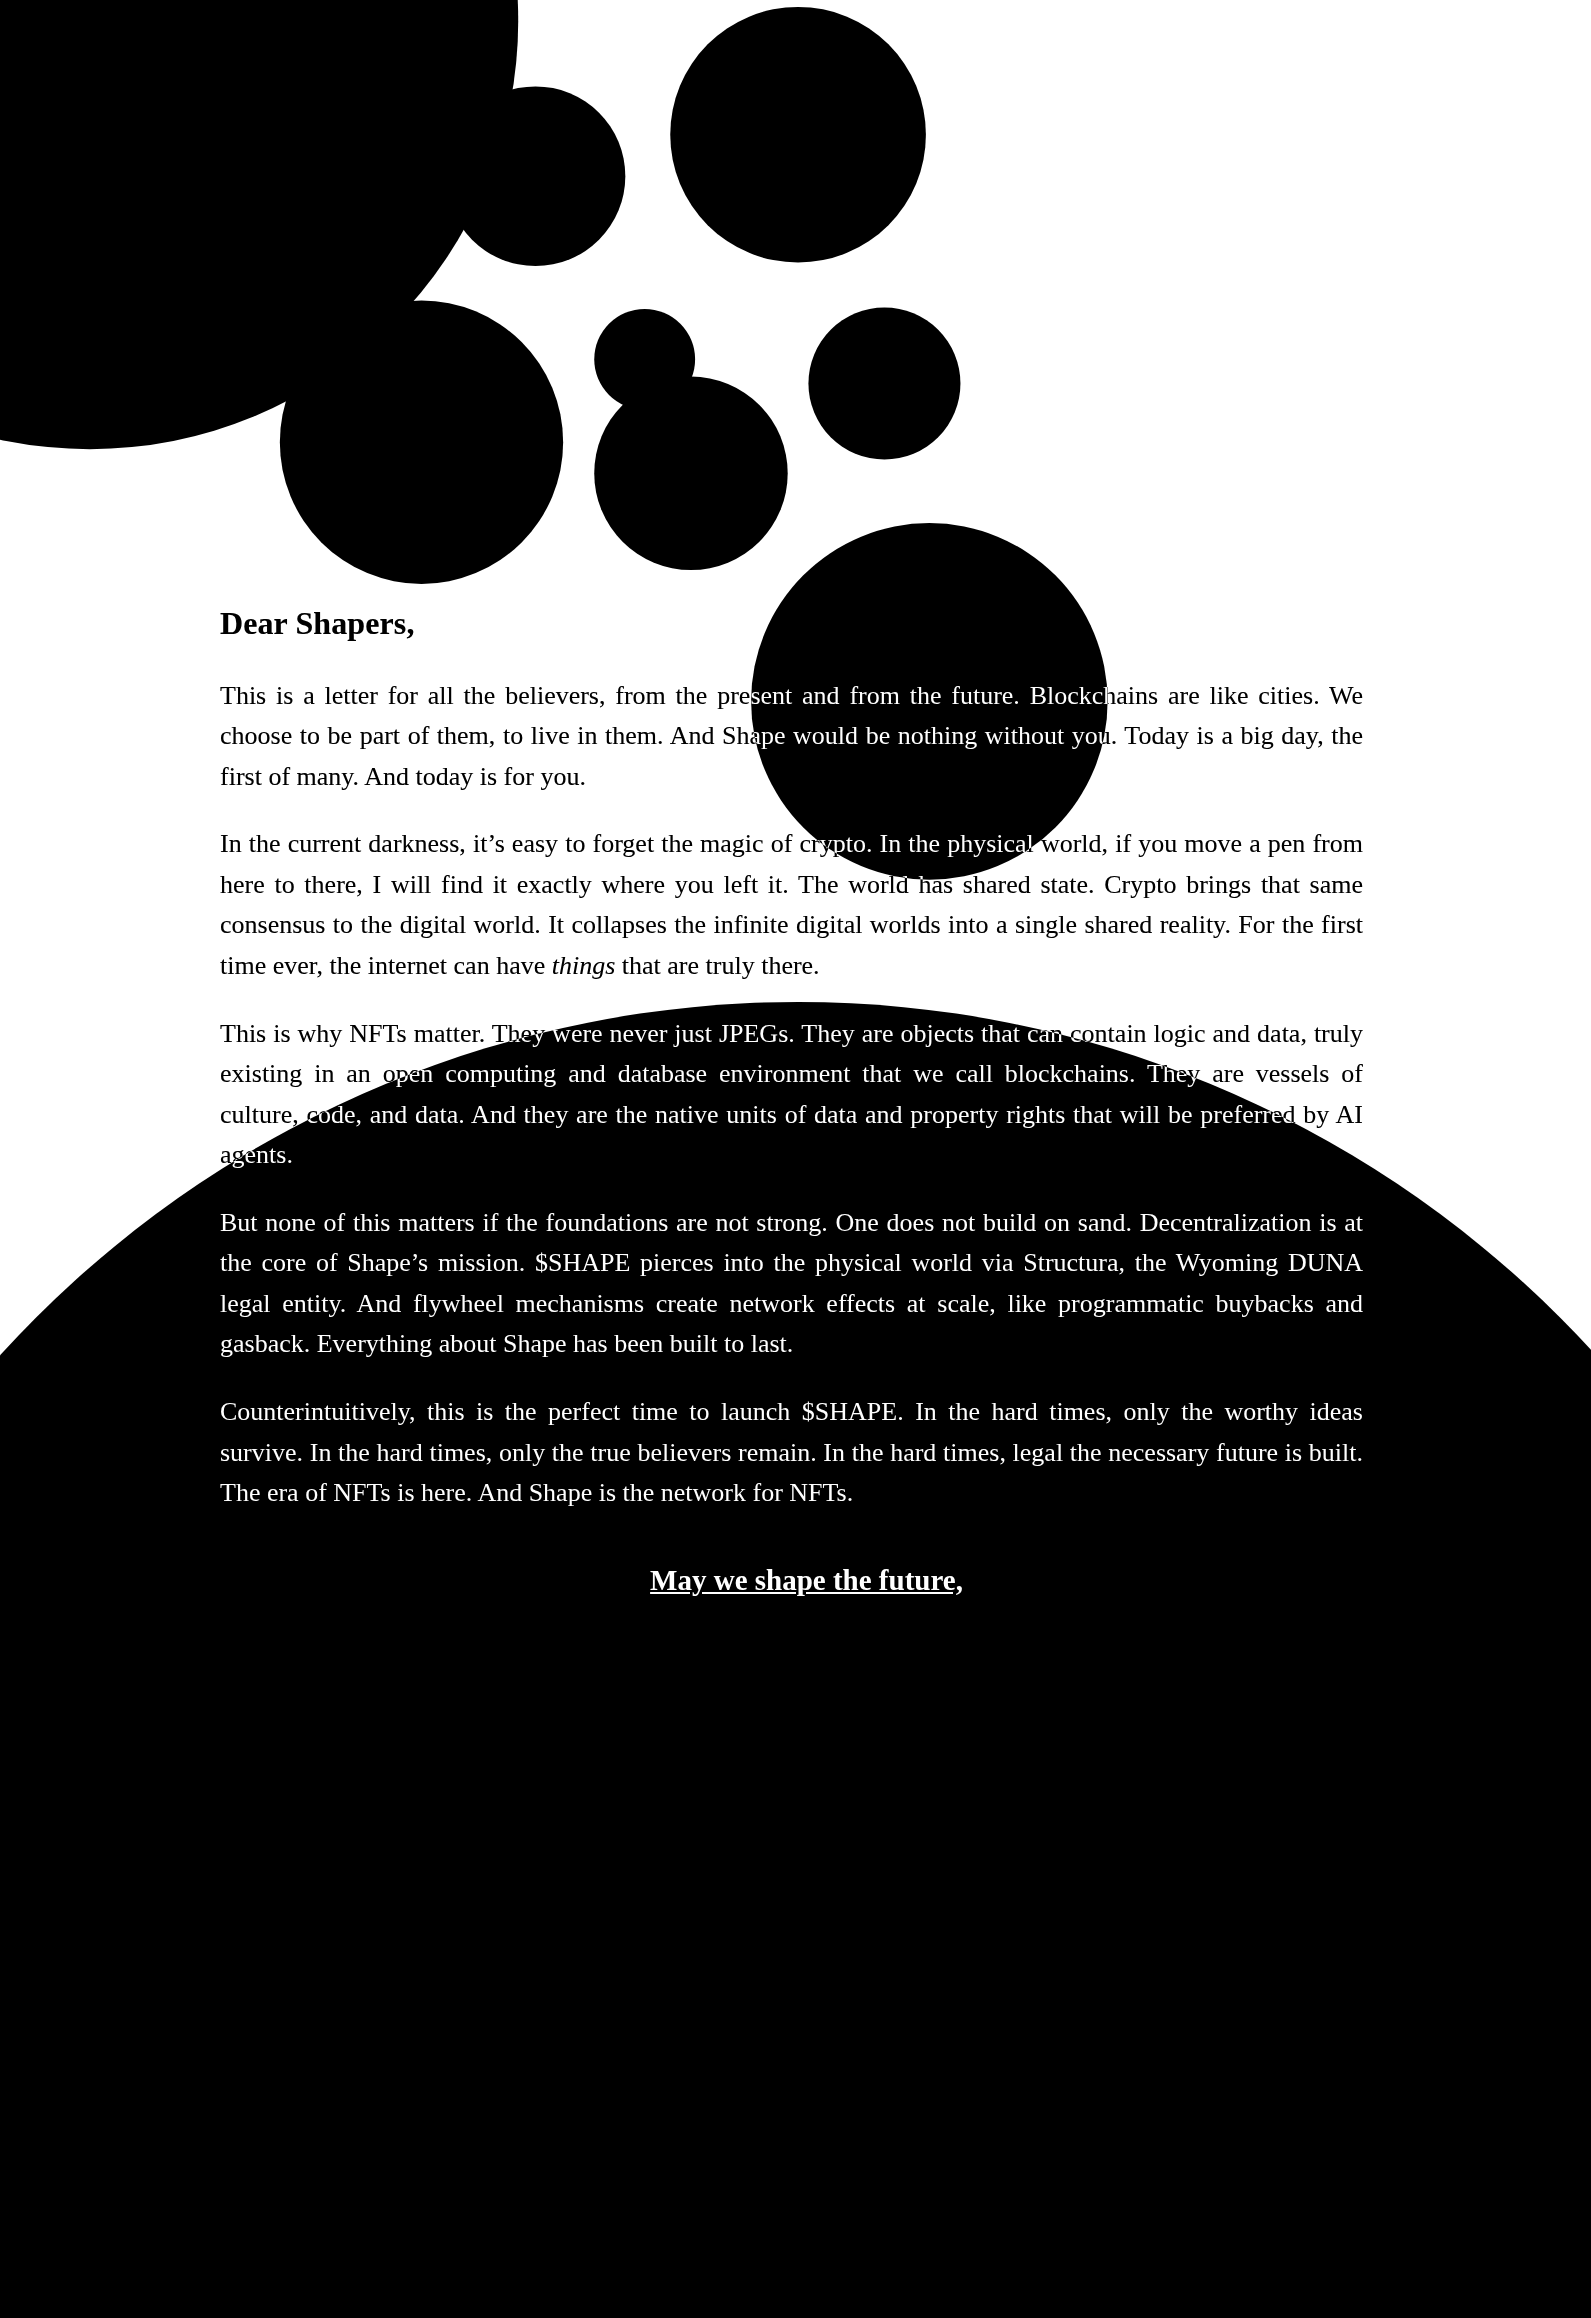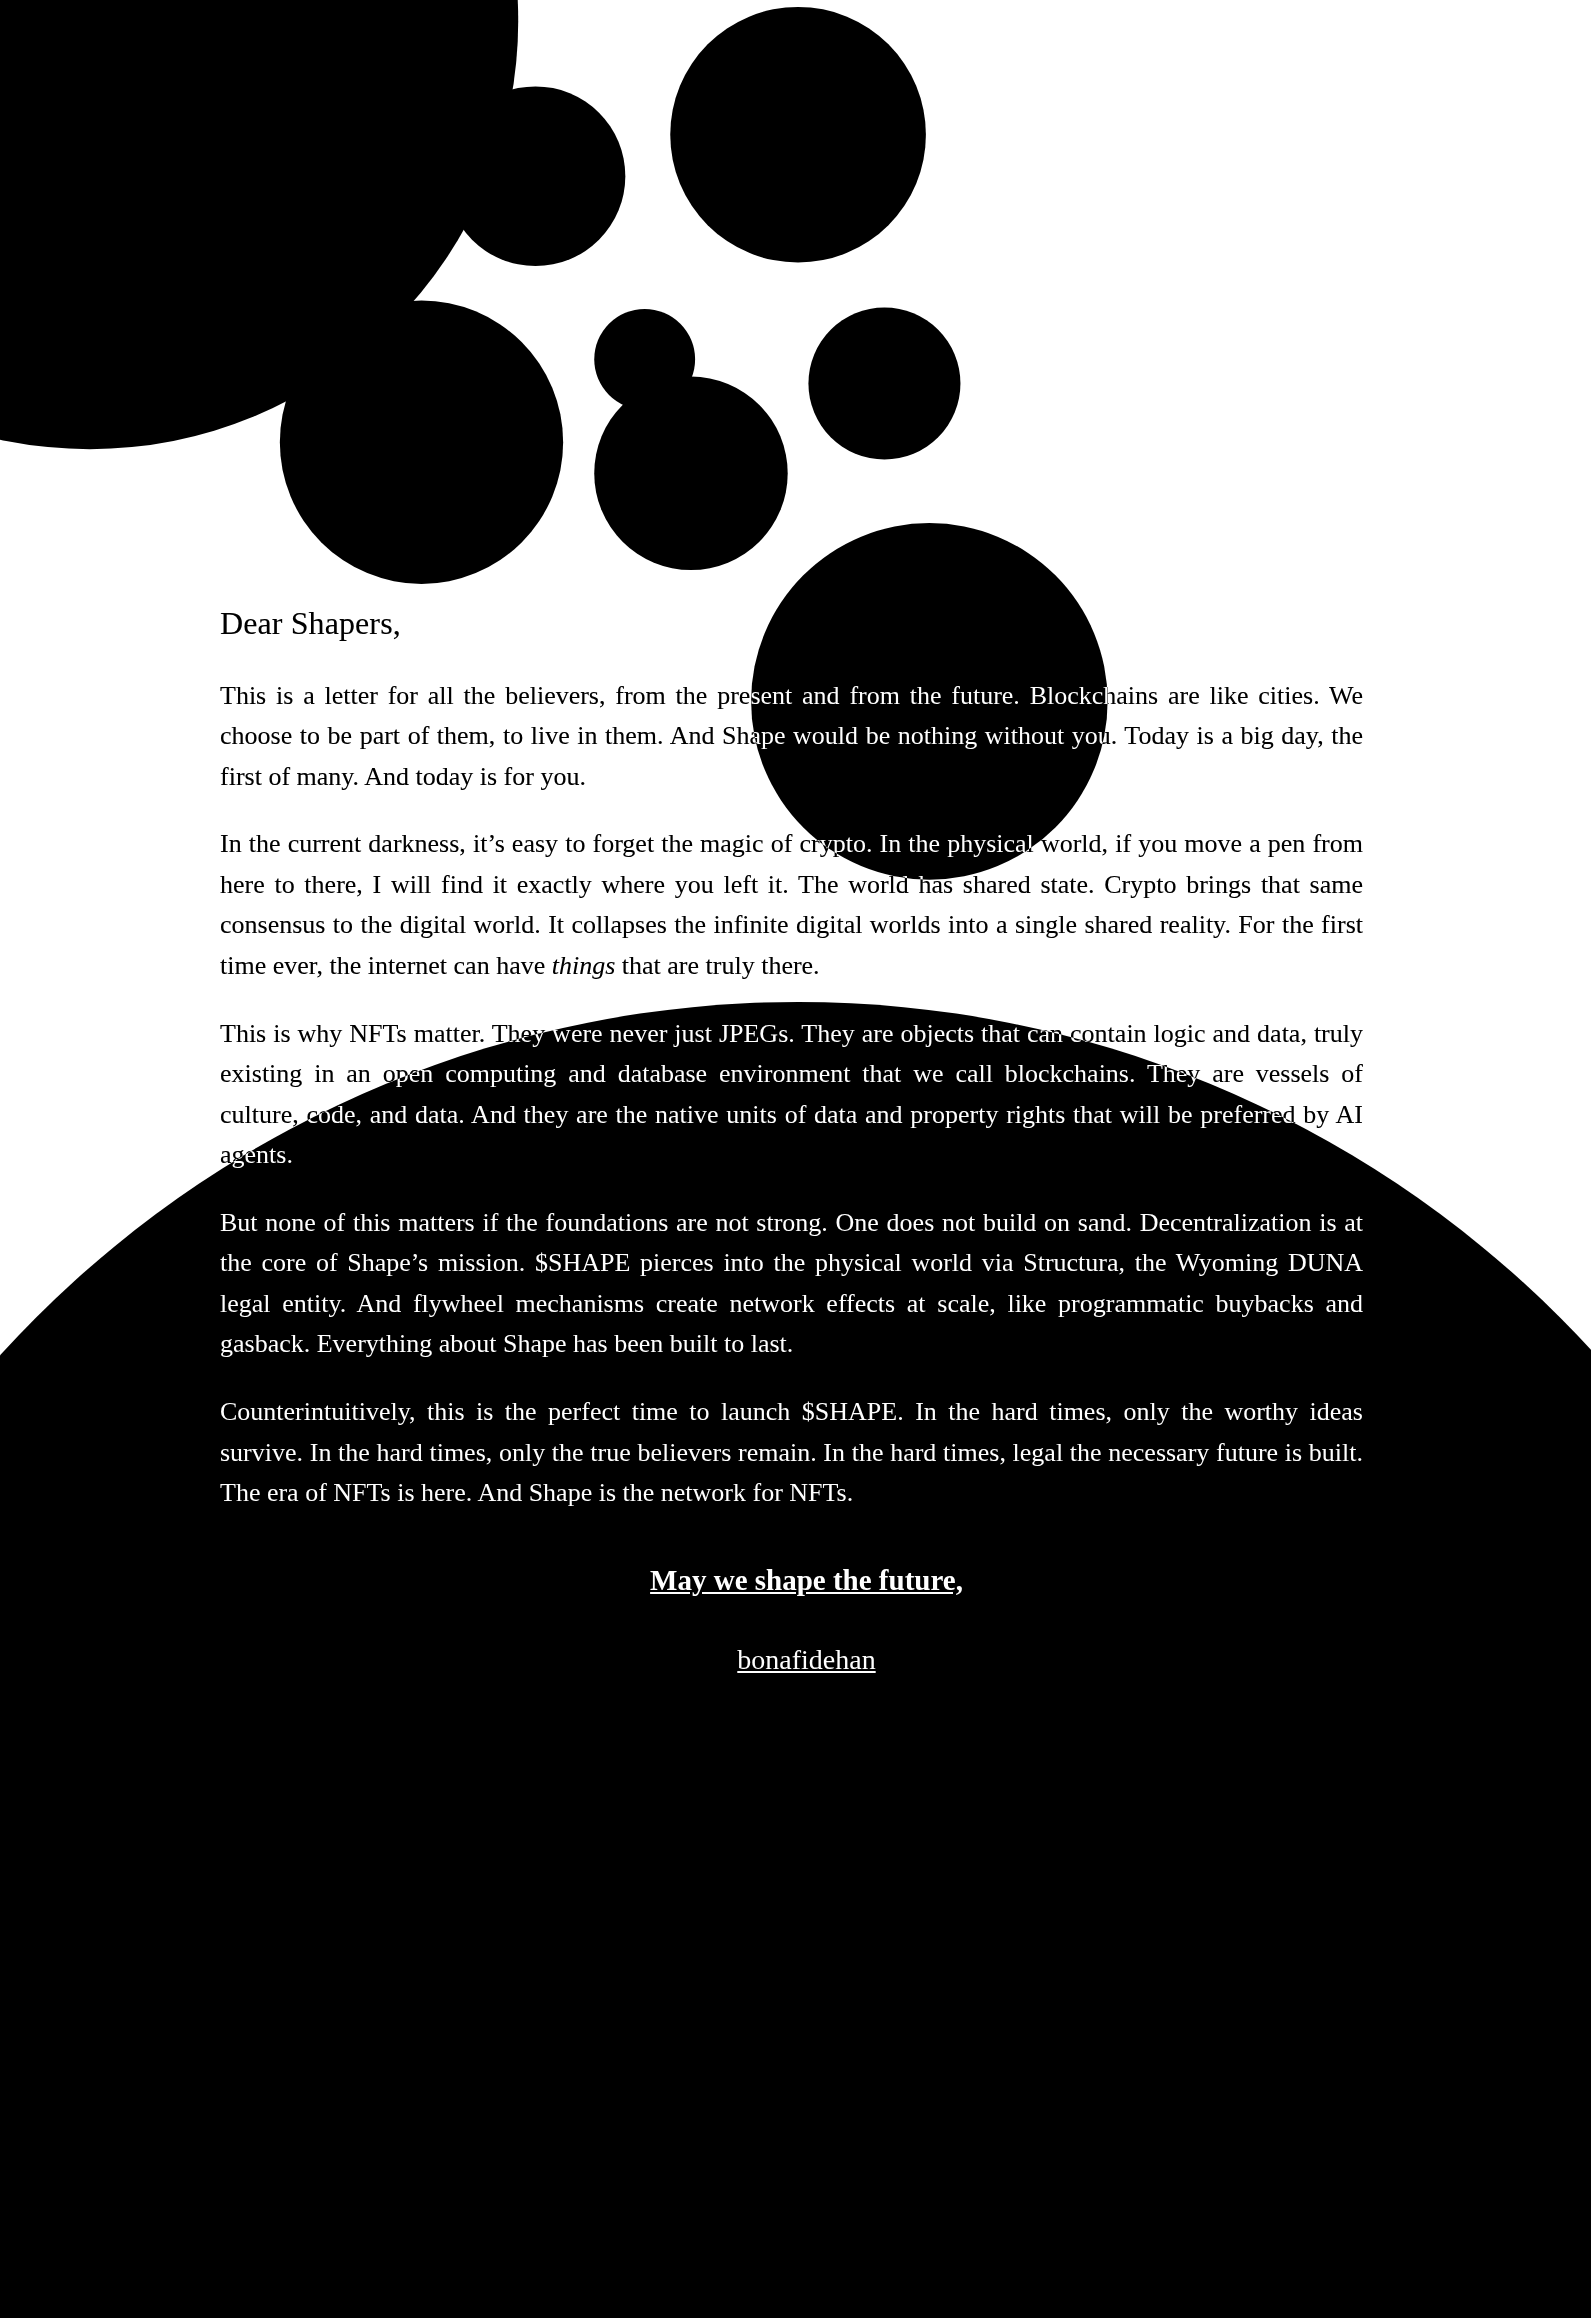--- a/index.html
+++ b/index.html
@@ -32,21 +32,21 @@
     left: 220px;
     top: 0;
     width: 1159px;
     z-index: 2;
     color: #ffffff;
     mix-blend-mode: difference;
     isolation: auto;
   }
 
   .salutation {
-    font-weight: normal;
+    font-weight: bold;
     font-size: 32px;
     line-height: 1.18;
     letter-spacing: 0.1px;
     margin: 0;
     padding-top: 605px;
   }
 
   p.para {
     font-size: 26px;
     line-height: 1.56;
@@ -111,18 +111,17 @@
     <p class="para">This is why NFTs matter. They were never just JPEGs. They are objects that can contain logic and data, truly existing in an open computing and database environment that we call blockchains. They are vessels of culture, code, and data. And they are the native units of data and property rights that will be preferred by AI agents.</p>
 
 
     <p class="para">But none of this matters if the foundations are not strong. One does not build on sand. Decentralization is at the core of Shape’s mission. $SHAPE pierces into the physical world via Structura, the Wyoming DUNA legal entity. And flywheel mechanisms create network effects at scale, like programmatic buybacks and gasback. Everything about Shape has been built to last.</p>
 
     <p class="para">Counterintuitively, this is the perfect time to launch $SHAPE. In the hard times, only the worthy ideas survive. In the hard times, only the true believers remain. In the hard times, legal the necessary future is built. The era of NFTs is here. And Shape is the network for NFTs.</p>
 
 
     <div class="signoff-block">
       <p class="signoff">May we shape the future,</p>
-      <p class="signature">bonafidehan</p>
     </div>
 
   </div>
 </div>
 
 
 </body></html>

